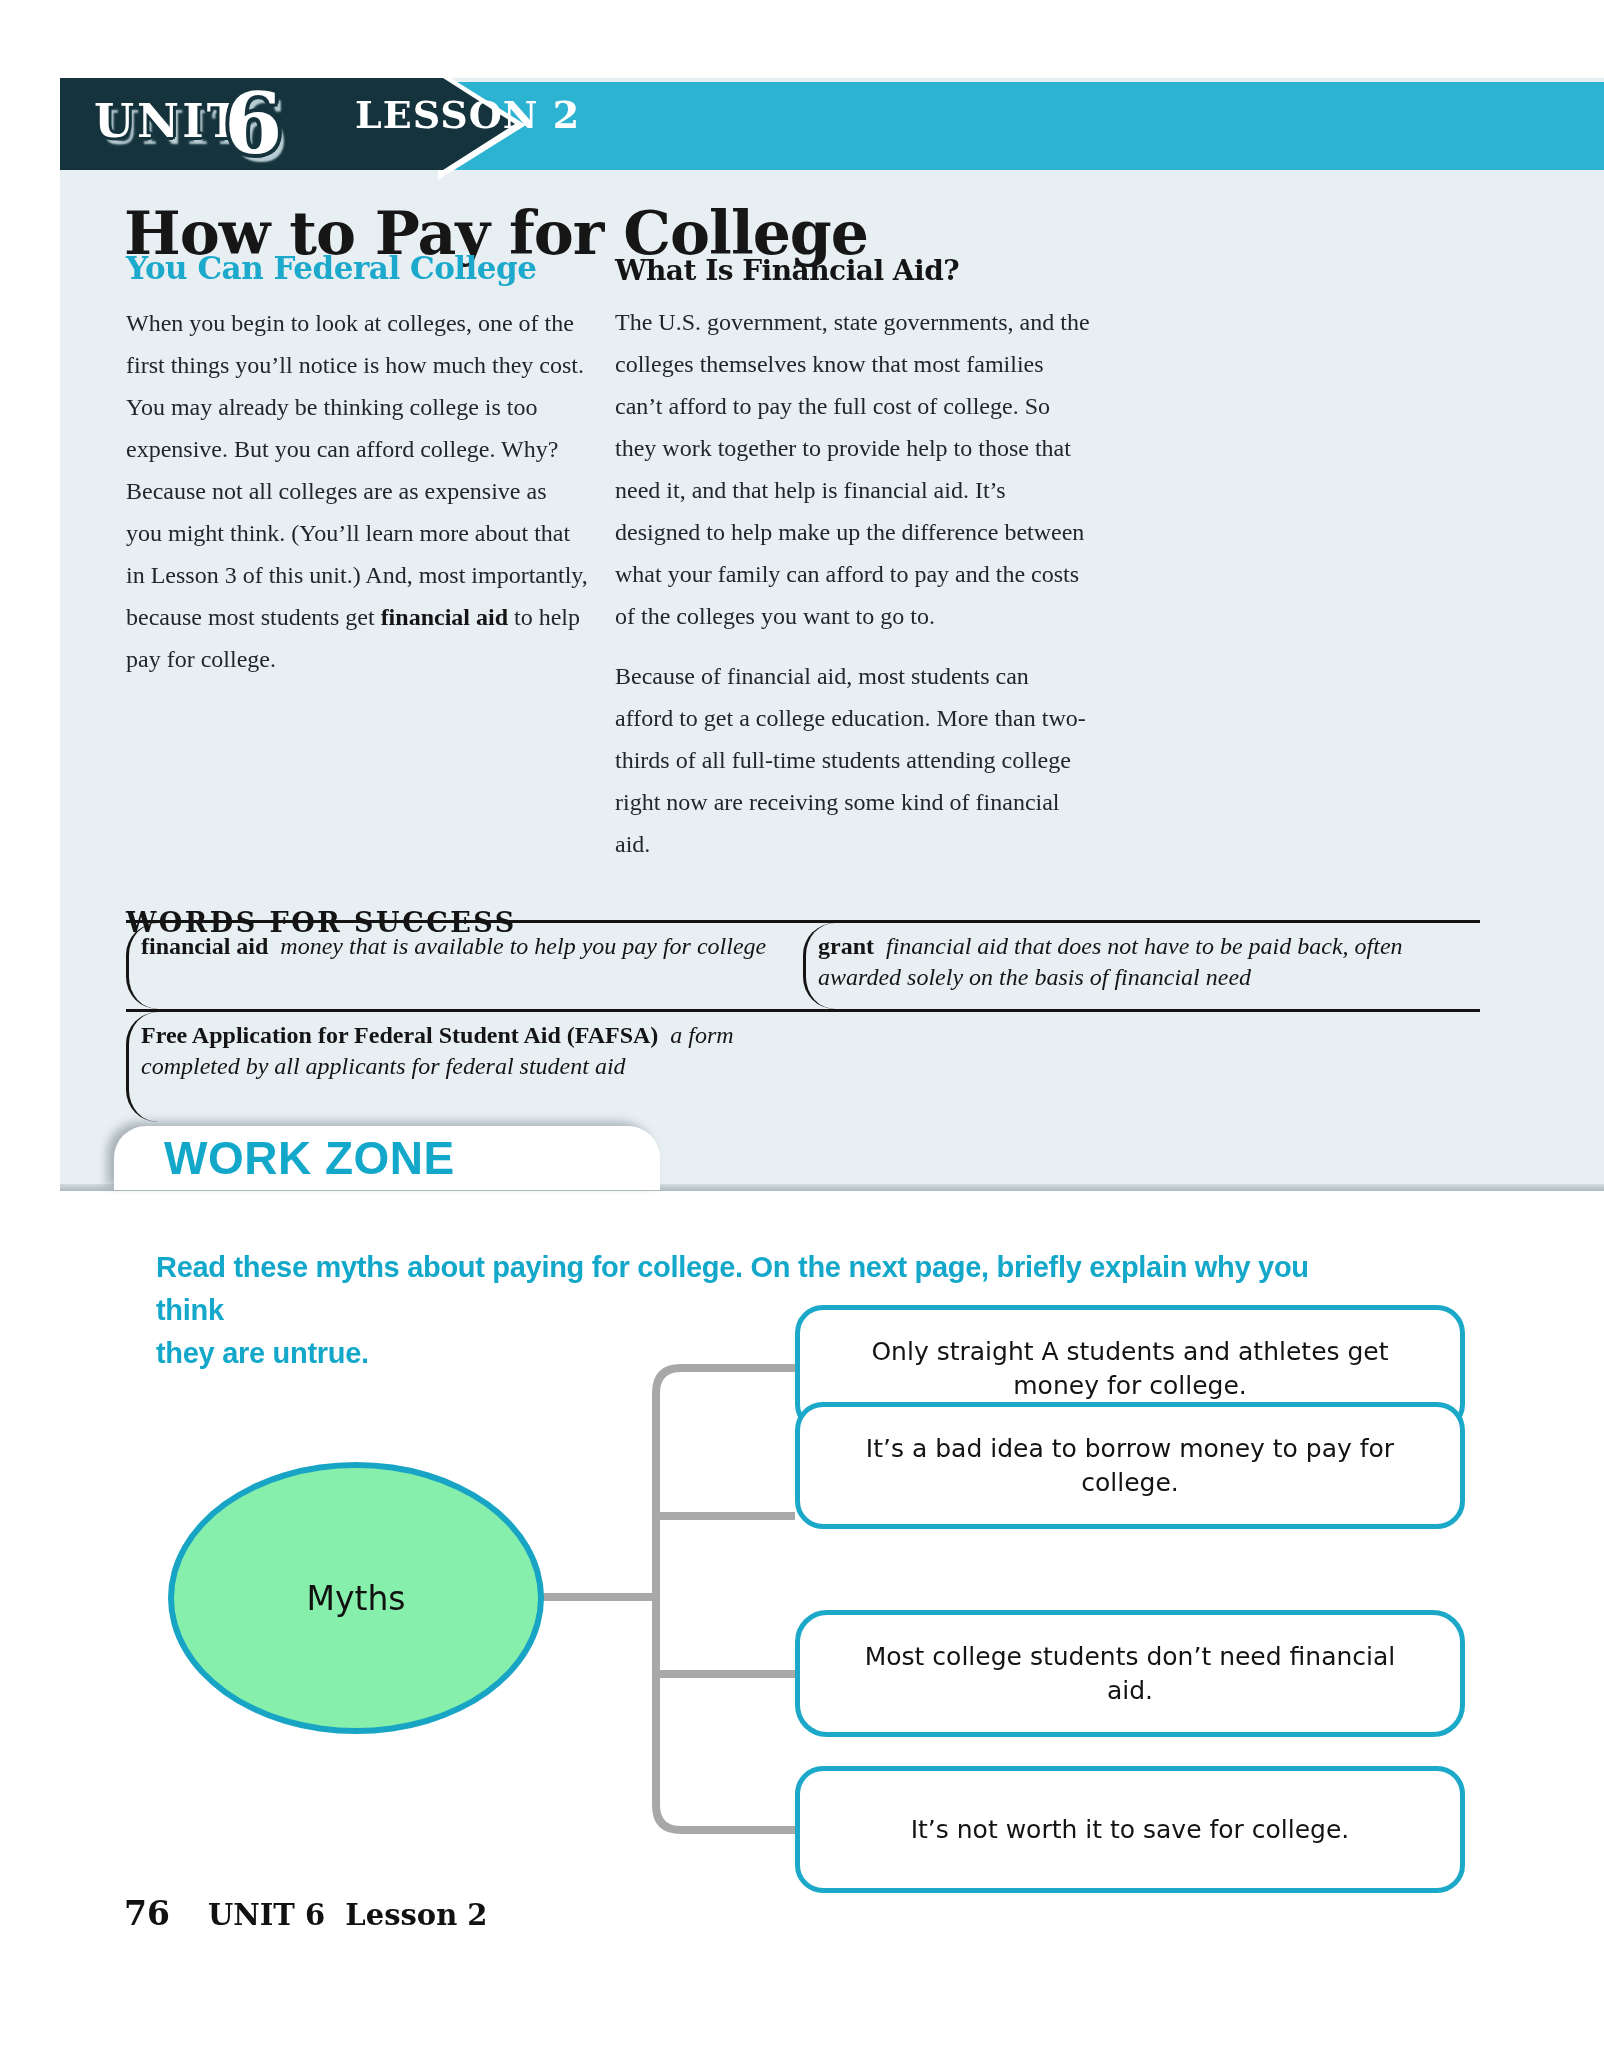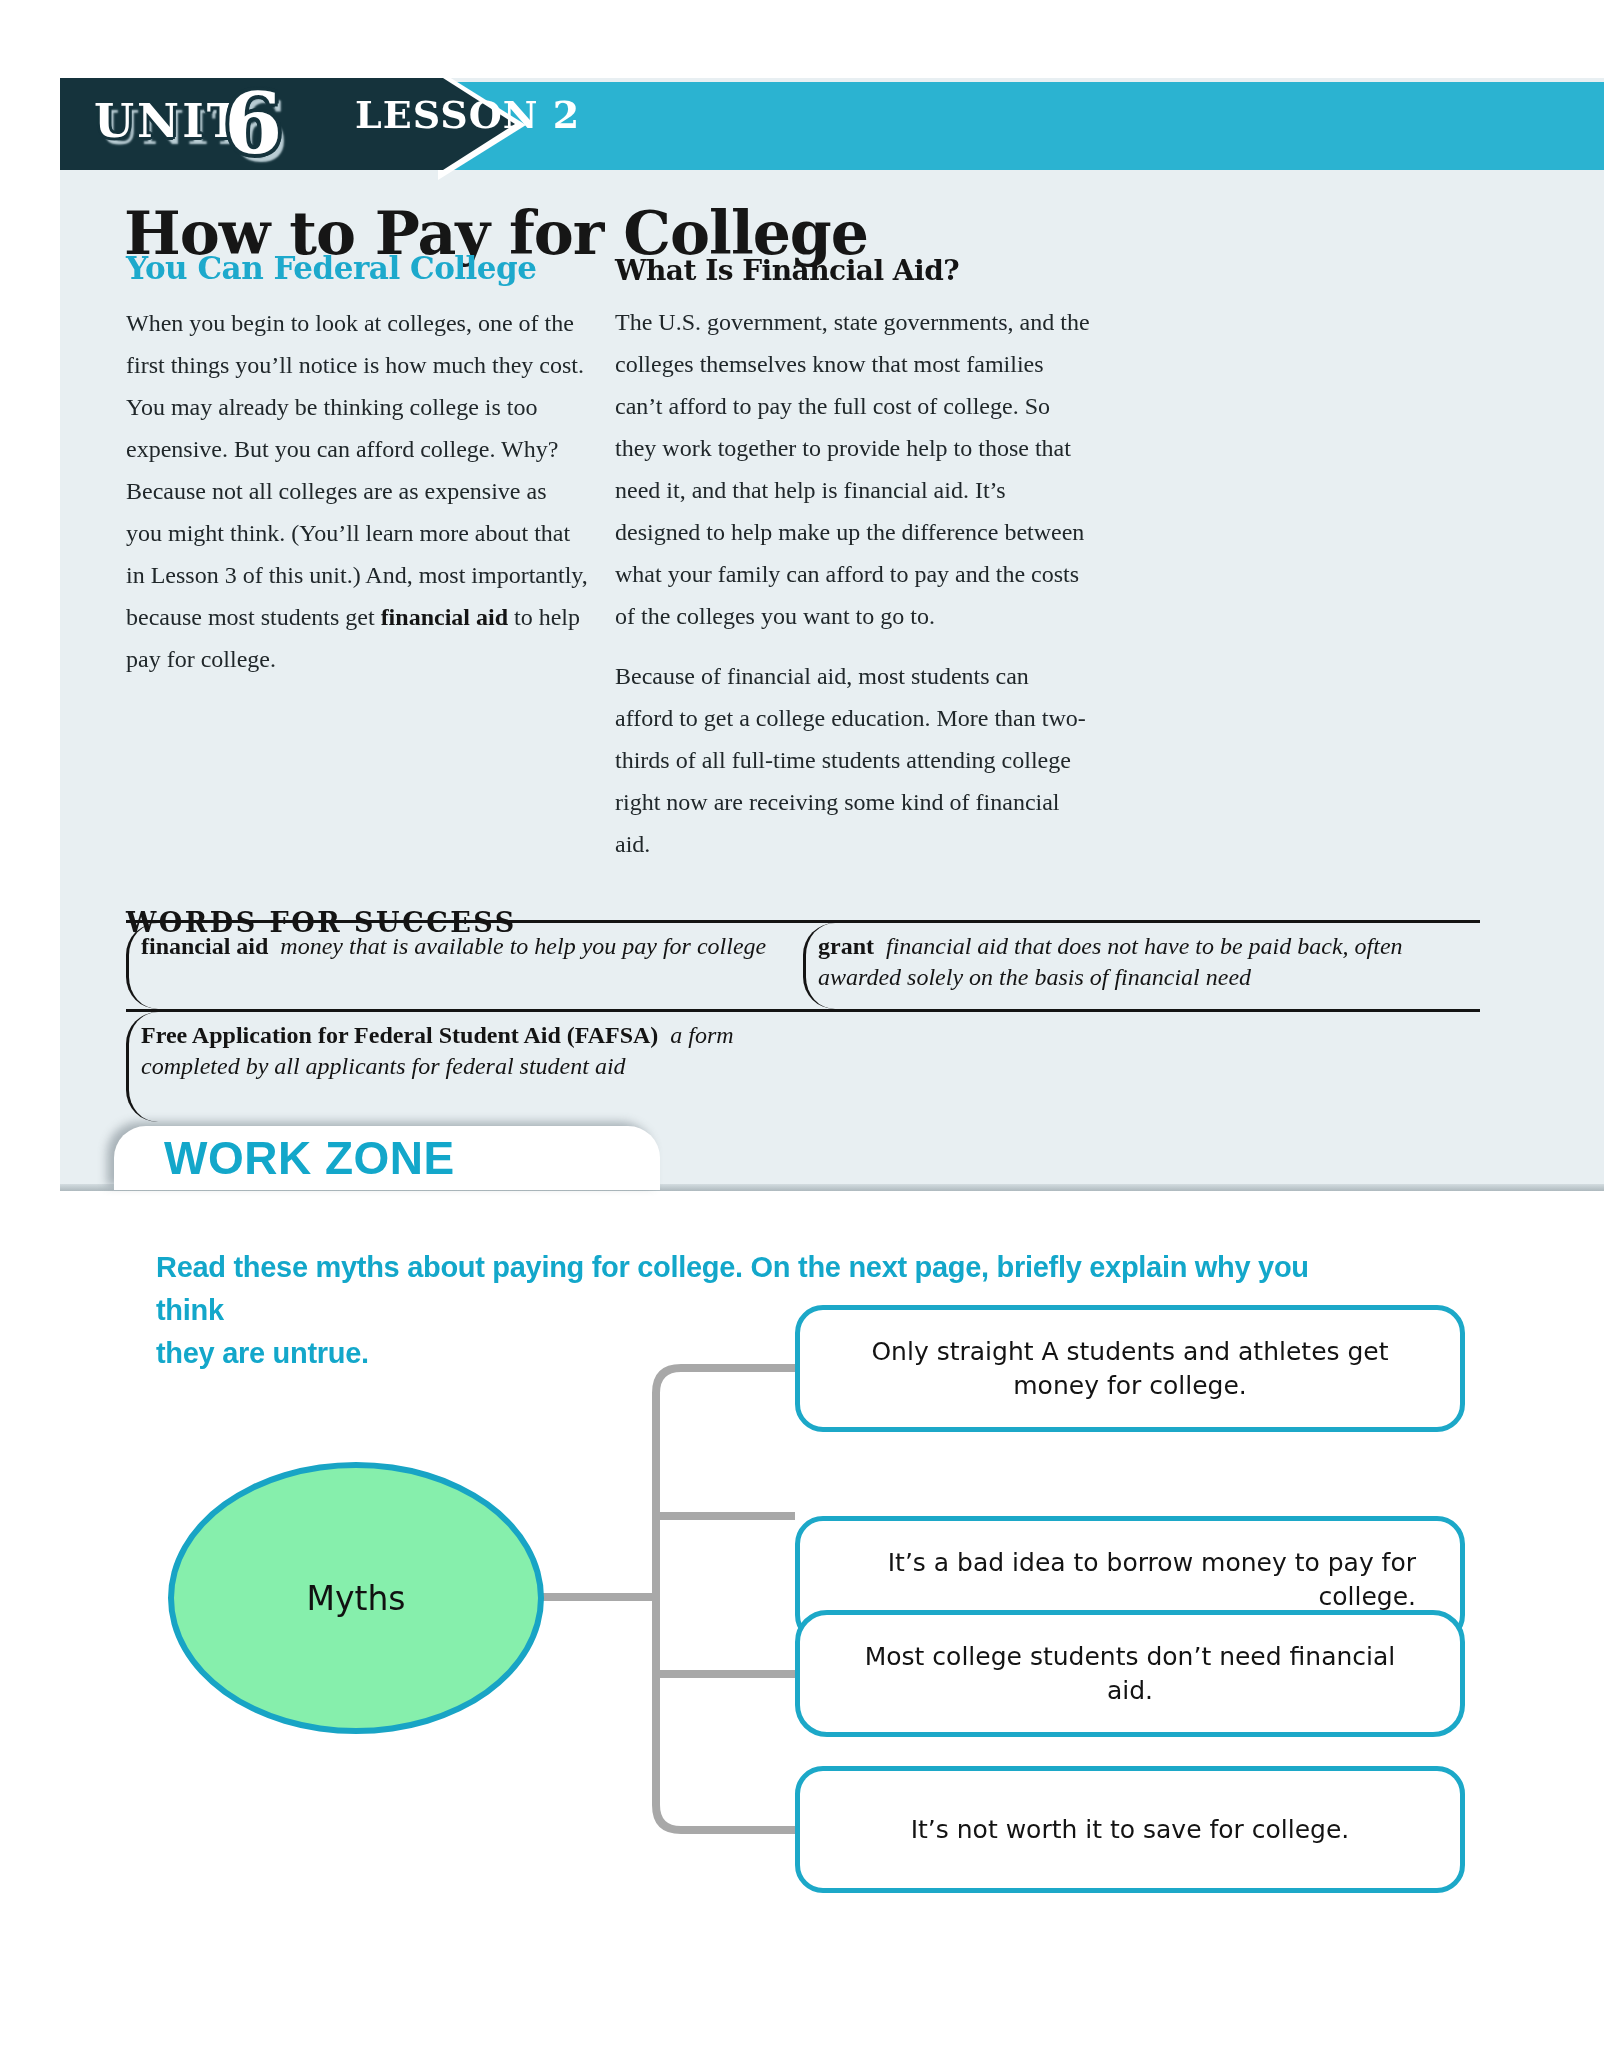--- a/index.html
+++ b/index.html
@@ -68,21 +68,21 @@
   .connector-svg{position:absolute;left:0;top:1280px;}
   .myth-ellipse{position:absolute;left:168px;top:1462px;width:376px;height:272px;border-radius:50%;
                 background:#86efac;border:6px solid #18a4c5;box-sizing:border-box;
                 display:flex;align-items:center;justify-content:center;
                 font-family:"DejaVu Sans",sans-serif;font-size:33px;color:#111;}
   .myth-box{position:absolute;left:795px;width:670px;height:127px;background:#ffffff;
             border:5px solid #1ca8c8;border-radius:28px;box-sizing:border-box;
             display:flex;align-items:center;justify-content:center;text-align:center;
             font-family:"DejaVu Sans",sans-serif;font-size:25px;line-height:34px;color:#131313;
             padding:0 44px;}
-  .box1{top:1305px;} .box2{top:1516px;text-align:right;} .box3{top:1610px;border-radius:32px;} .box4{top:1766px;text-align:center;}
+  .box1{top:1305px;} .box2{top:1402px;} .box3{top:1610px;border-radius:32px;} .box4{top:1766px;text-align:center;}
 
   
   .page-footer{position:absolute;left:124px;top:1894px;display:flex;align-items:baseline;
                font-family:"DejaVu Serif",serif;font-weight:bold;color:#111;}
   .page-num{font-size:33px;}
   .footer-label{font-size:29px;margin-left:38px;white-space:pre;}
 </style>
 </head>
 <body>
 
@@ -144,14 +144,18 @@
   </svg>
 
   <div class="myth-ellipse">
     <span>Myths</span>
   </div>
   <div class="myth-box box1">Only straight A students and athletes get money for college.</div>
   <div class="myth-box box2">It’s a bad idea to borrow money to pay for college.</div>
   <div class="myth-box box3">Most college students don’t need financial aid.</div>
   <div class="myth-box box4">It’s not worth it to save for college.</div>
 
+  <div class="page-footer">
+    <span class="page-num">76</span>
+    <span class="footer-label">UNIT 6  Lesson 2</span>
+  </div>
 
 </div>
 
 </body></html>

